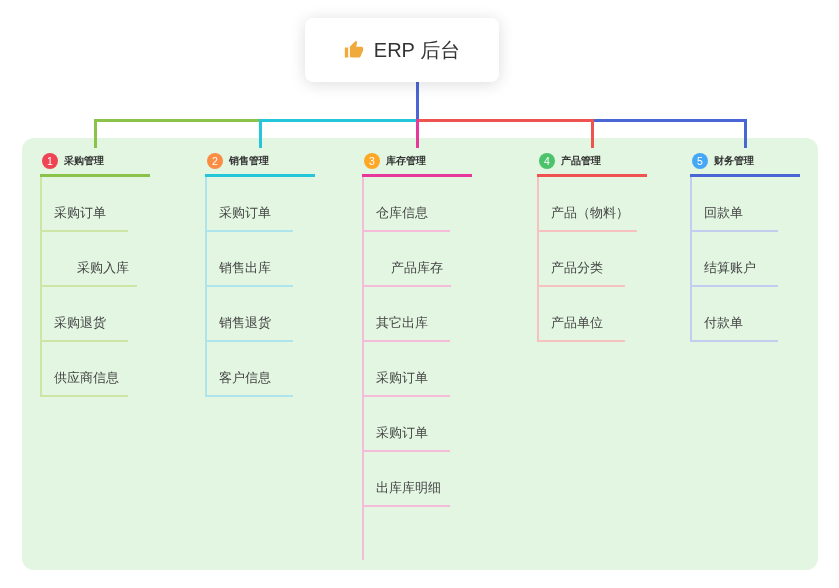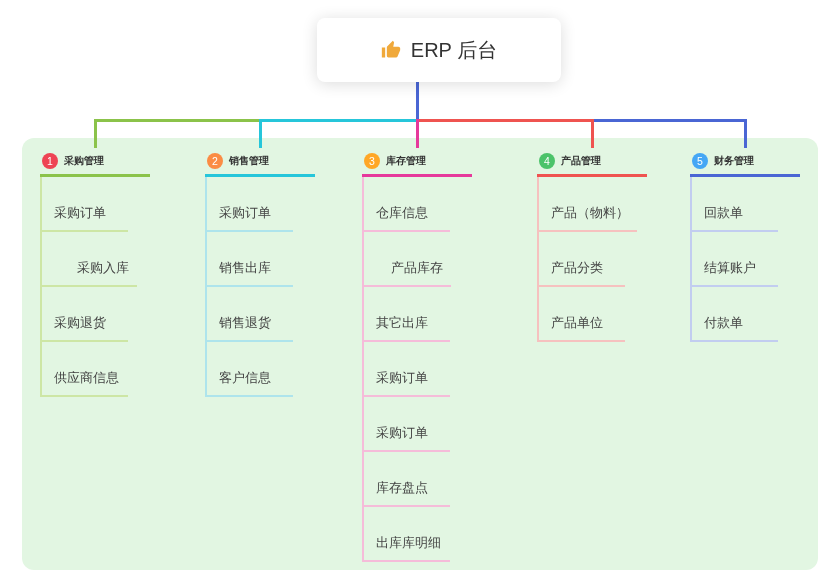--- a/index.html
+++ b/index.html
@@ -1,21 +1,21 @@
 <!DOCTYPE html>
 <html><head>
 <meta charset="utf-8">
 <style>
   * { box-sizing: border-box; }
   html,body { margin:0; padding:0; background:#fff; }
   body { font-family:"Liberation Sans","DejaVu Sans",sans-serif; }
   .canvas { position:relative; width:839px; height:588px; background:#fff; overflow:hidden; }
 
   .root-node {
-    position:absolute; left:317px; top:18px; width:244px; height:64px;
+    position:absolute; left:305px; top:18px; width:194px; height:64px;
     background:#fff; border-radius:8px;
     box-shadow:0 2px 16px rgba(0,0,0,.14);
     display:flex; align-items:center; justify-content:center; gap:10px; z-index:4;
   }
   .root-label { font-size:20px; color:#333; }
 
   .panel {
     position:absolute; left:22px; top:138px; width:796px; height:432px;
     border-radius:12px; z-index:0;
   }
@@ -113,21 +113,20 @@
           <span class="badge" style="background: rgb(255, 167, 38);">3</span>
           <span class="branch-label">库存管理</span>
         </div>
         <div class="child-vline" style="background: rgb(245, 188, 217); height: 383px;"></div>
         <div>
           <div class="child" style="border-bottom-color: rgb(245, 188, 217);">仓库信息</div>
           <div class="child" style="border-bottom-color: rgb(245, 188, 217); padding-left: 29px;">产品库存</div>
           <div class="child" style="border-bottom-color: rgb(245, 188, 217);">其它出库</div>
           <div class="child" style="border-bottom-color: rgb(245, 188, 217);">采购订单</div>
           <div class="child" style="border-bottom-color: rgb(245, 188, 217);">采购订单</div>
-          <div class="child" style="border-bottom-color: rgb(245, 188, 217);">库存盘点</div>
           <div class="child" style="border-bottom-color: rgb(245, 188, 217);">出库库明细</div>
         </div>
       </div>
       <div class="branch branch-3">
         <div class="branch-title" style="border-bottom-color: rgb(239, 83, 80);">
           <span class="badge" style="background: rgb(76, 195, 106);">4</span>
           <span class="branch-label">产品管理</span>
         </div>
         <div class="child-vline" style="background: rgb(246, 193, 191); height: 163px;"></div>
         <div>

